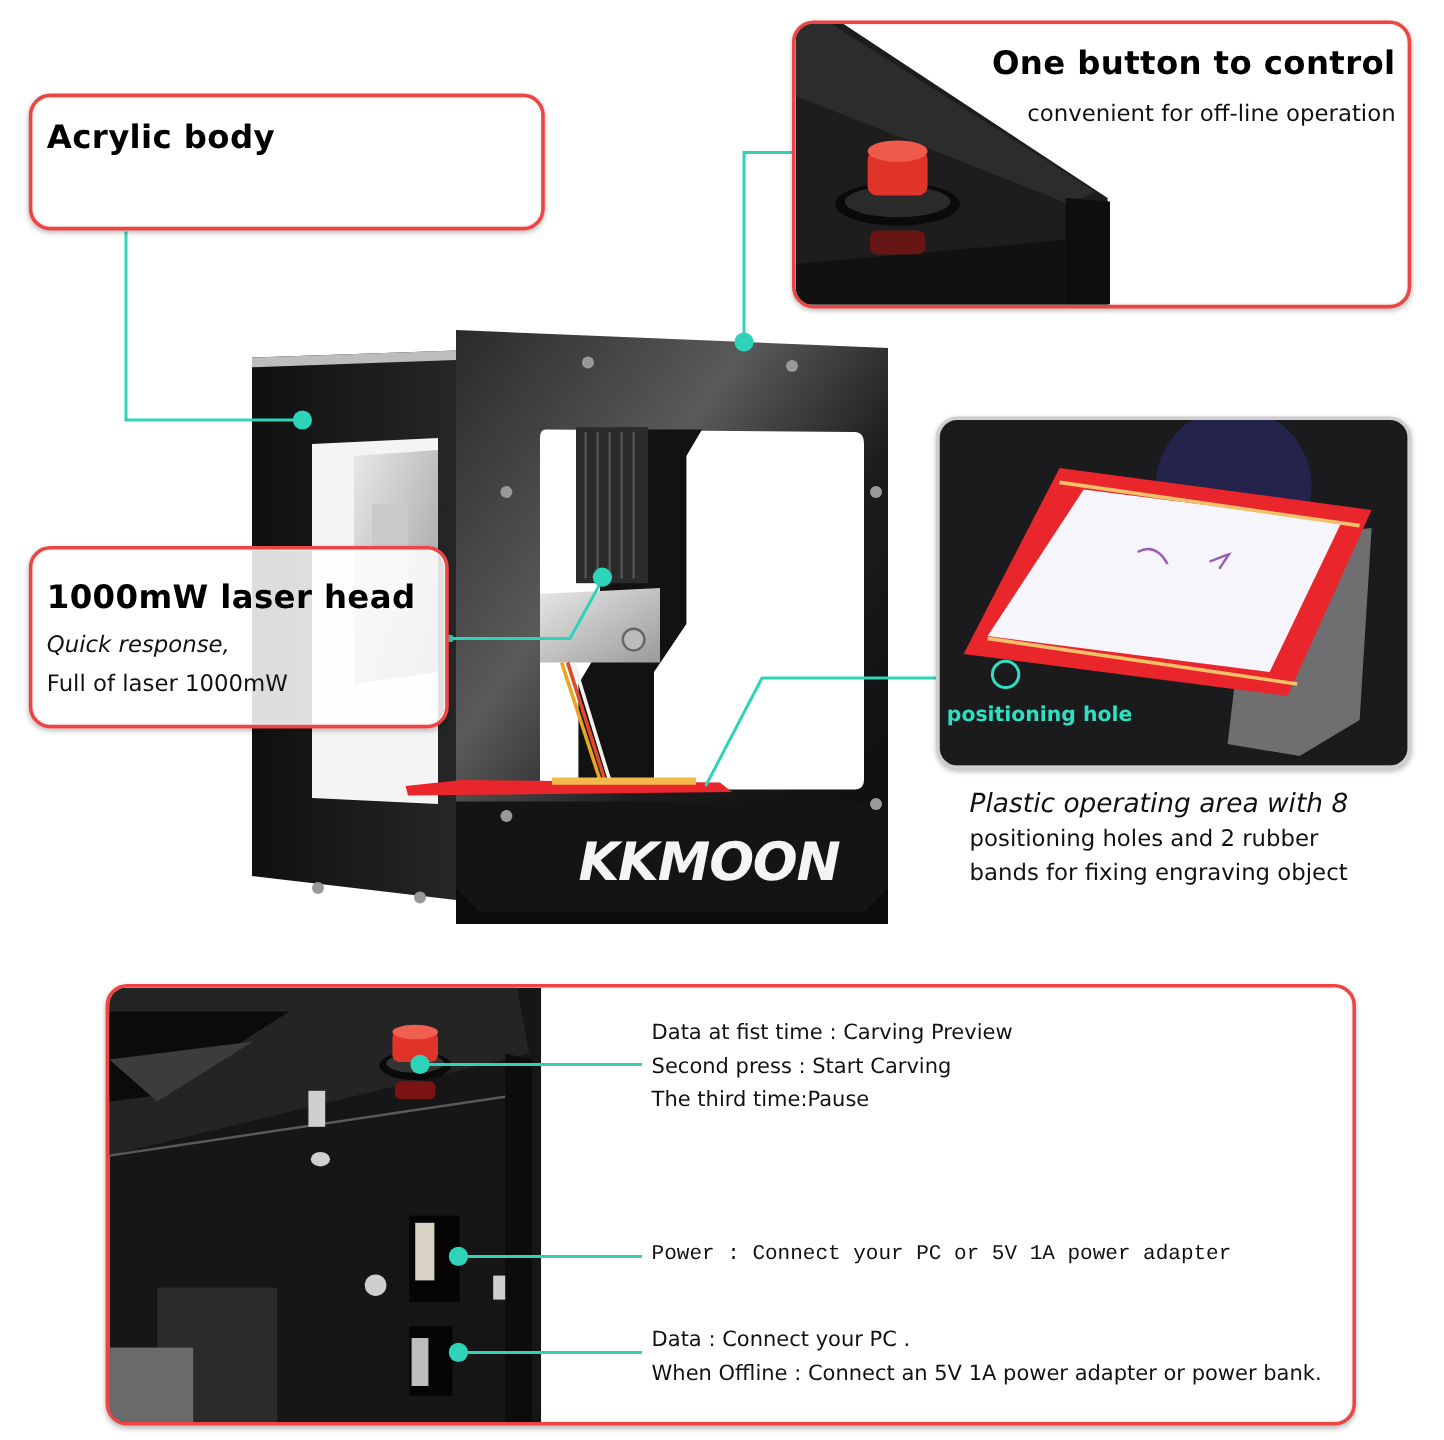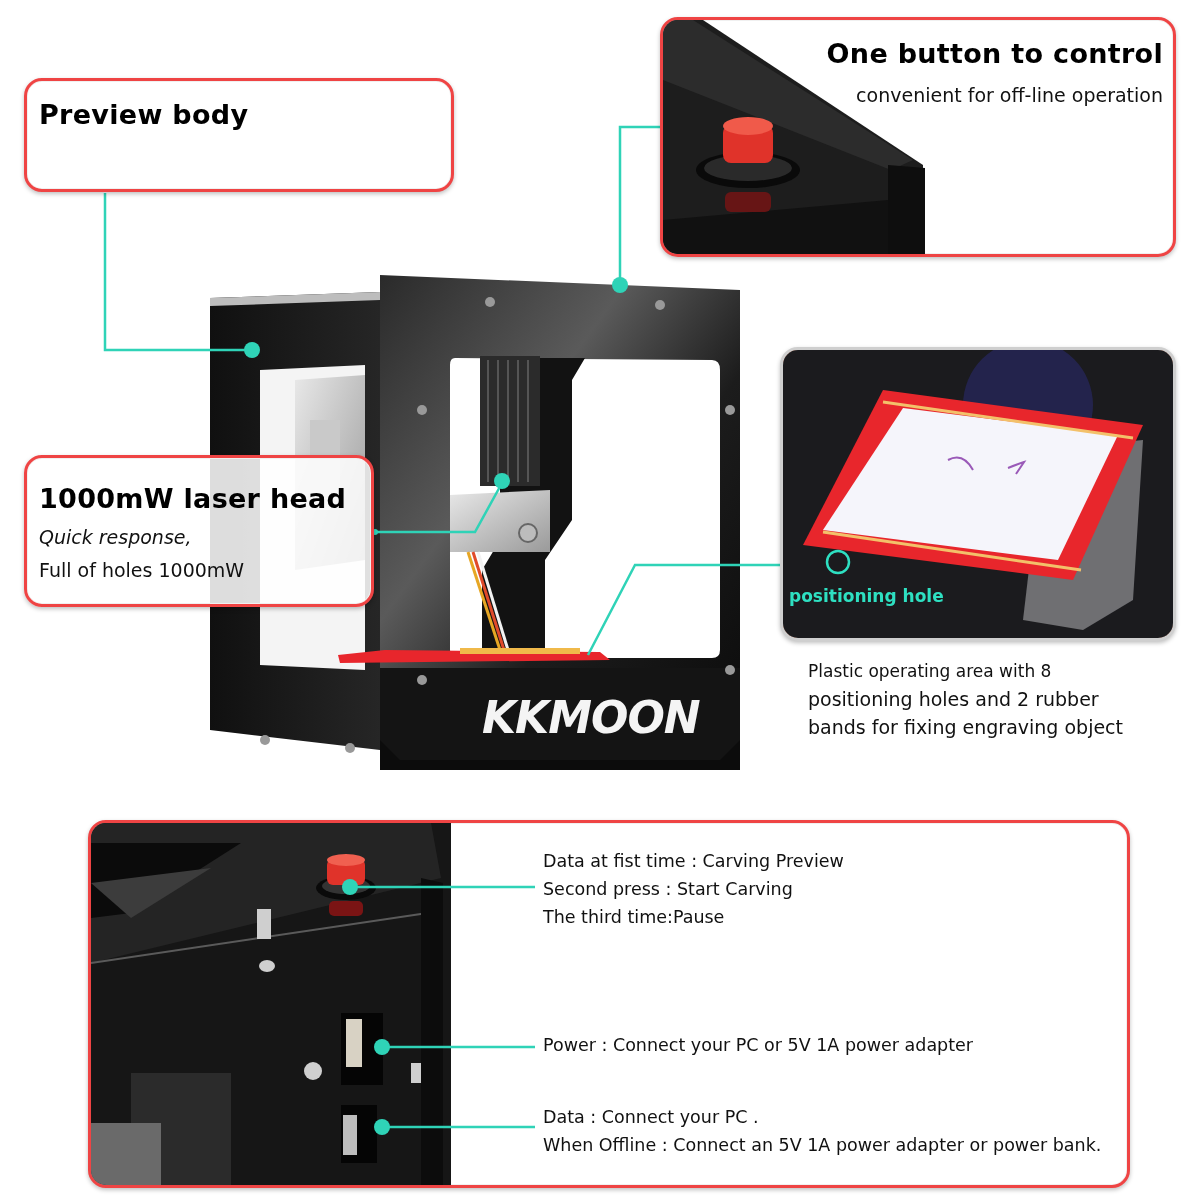--- a/index.html
+++ b/index.html
@@ -113,21 +113,21 @@
     <circle cx="620" cy="285" r="8"></circle>
     <circle cx="502" cy="481" r="8"></circle>
     <circle cx="375" cy="532" r="3"></circle>
     <circle cx="350" cy="887" r="8"></circle>
     <circle cx="382" cy="1047" r="8"></circle>
     <circle cx="382" cy="1127" r="8"></circle>
   </g>
 </svg>
 
 <div class="callout" style="left:24px;top:78px;width:424px;height:108px;">
-  <div class="abs title" style="left:12px;top:18px;">Preview body</div>
+  <div class="abs title" style="left:12px;top:18px;">Acrylic body</div>
 </div>
 
 <div class="callout" style="left:660px;top:17px;width:510px;height:234px;overflow:hidden;">
   <svg class="abs" style="left:0;top:0;" width="510" height="234">
     <polygon points="0,0 40,0 260,145 260,234 0,234" fill="#1d1d1d"></polygon>
     <polygon points="0,0 30,0 250,140 228,150 0,60" fill="#2c2c2c"></polygon>
     <polygon points="225,145 262,148 262,234 225,234" fill="#0e0e0e"></polygon>
     <polygon points="0,200 225,180 225,234 0,234" fill="#111"></polygon>
     <ellipse cx="85" cy="150" rx="52" ry="18" fill="#0a0a0a"></ellipse>
     <ellipse cx="85" cy="148" rx="44" ry="13" fill="#2a2a2a"></ellipse>
@@ -135,40 +135,40 @@
     <ellipse cx="85" cy="106" rx="25" ry="9" fill="#f05a4a"></ellipse>
     <rect x="62" y="172" width="46" height="20" rx="6" fill="#7a1414" opacity="0.8"></rect>
   </svg>
   <div class="abs title" style="right:10px;top:18px;">One button to control</div>
   <div class="abs sub" style="right:10px;top:64px;">convenient for off-line operation</div>
 </div>
 
 <div class="callout callout-translucent" style="left:24px;top:455px;width:344px;height:146px;">
   <div class="abs title" style="left:12px;top:25px;">1000mW laser head</div>
   <div class="abs sub" style="left:12px;top:68px;font-style:italic;">Quick response,</div>
-  <div class="abs sub" style="left:12px;top:101px;">Full of holes 1000mW</div>
+  <div class="abs sub" style="left:12px;top:101px;">Full of laser 1000mW</div>
 </div>
 
 <div class="callout" style="left:780px;top:347px;width:390px;height:288px;overflow:hidden;background:#c2410c;border-color:#cfcfcf;">
   <svg class="abs" style="left:0;top:0;" width="390" height="288">
     <rect width="390" height="288" fill="#1b1b1e"></rect>
     <circle cx="245" cy="55" r="65" fill="#2a2a6a" opacity="0.6"></circle>
     <polygon points="260,100 360,90 350,250 300,280 240,270" fill="#6f6f72"></polygon>
     <polygon points="100,40 360,75 290,230 20,195" fill="#e8262c"></polygon>
     <polygon points="120,58 335,85 275,210 40,180" fill="#f5f5fb"></polygon>
     <line x1="100" y1="52" x2="350" y2="88" stroke="#f3c16a" stroke-width="3"></line>
     <line x1="40" y1="182" x2="298" y2="220" stroke="#f3c16a" stroke-width="3"></line>
     <path d="M165,110 q15,-8 25,10" stroke="#9a5ab8" stroke-width="2" fill="none"></path>
     <path d="M225,118 q10,-4 16,-6 l-8,12" stroke="#9a5ab8" stroke-width="2" fill="none"></path>
     <circle cx="55" cy="212" r="11" fill="none" stroke="#2ee0c2" stroke-width="2.5"></circle>
   </svg>
   <div class="abs teal-text" style="left:6px;top:236px;">positioning hole</div>
 </div>
 
-<div class="abs body-text" style="left:808px;top:657px;font-size:17px;">Plastic operating area with 8</div>
+<div class="abs body-text" style="left:808px;top:657px;font-size:22px;font-style:italic;">Plastic operating area with 8</div>
 <div class="abs body-text" style="left:808px;top:685px;font-size:19px;">positioning holes and 2 rubber</div>
 <div class="abs body-text" style="left:808px;top:713px;font-size:19px;">bands for fixing engraving object</div>
 
 <div class="callout" style="left:88px;top:820px;width:1036px;height:362px;overflow:hidden;">
   <svg class="abs" style="left:0;top:0;" width="360" height="362">
     <rect width="360" height="362" fill="#161616"></rect>
 
     <polygon points="0,0 340,0 350,55 0,140" fill="#242424"></polygon>
     <polygon points="0,20 150,20 40,90 0,95" fill="#0b0b0b"></polygon>
     <polygon points="0,60 120,45 40,95" fill="#3c3c3c"></polygon>
@@ -193,21 +193,21 @@
     <rect x="320" y="240" width="10" height="20" fill="#cfcfcf"></rect>
 
     <rect x="40" y="250" width="100" height="112" fill="#2b2b2b"></rect>
     <rect x="0" y="300" width="70" height="62" fill="#6a6a6a"></rect>
   </svg>
 
   <div class="abs body-text" style="left:452px;top:24px;">Data at fist time : Carving Preview</div>
   <div class="abs body-text" style="left:452px;top:52px;">Second press : Start Carving</div>
   <div class="abs body-text" style="left:452px;top:80px;">The third time:Pause</div>
 
-  <div class="abs body-text" style="left:452px;top:208px;">Power : Connect your PC or 5V 1A power adapter</div>
+  <div class="abs body-text" style="left:452px;top:208px;font-family:Liberation Mono, monospace;">Power : Connect your PC or 5V 1A power adapter</div>
 
   <div class="abs body-text" style="left:452px;top:280px;">Data : Connect your PC .</div>
   <div class="abs body-text" style="left:452px;top:308px;">When Offline : Connect an 5V 1A power adapter or power bank.</div>
 </div>
 
 <svg class="overlay" width="1203" height="1200">
   <g stroke="#2fd3b7" stroke-width="2.5" fill="none">
     <line x1="350" y1="887" x2="535" y2="887"></line>
     <line x1="382" y1="1047" x2="535" y2="1047"></line>
     <line x1="382" y1="1127" x2="535" y2="1127"></line>

